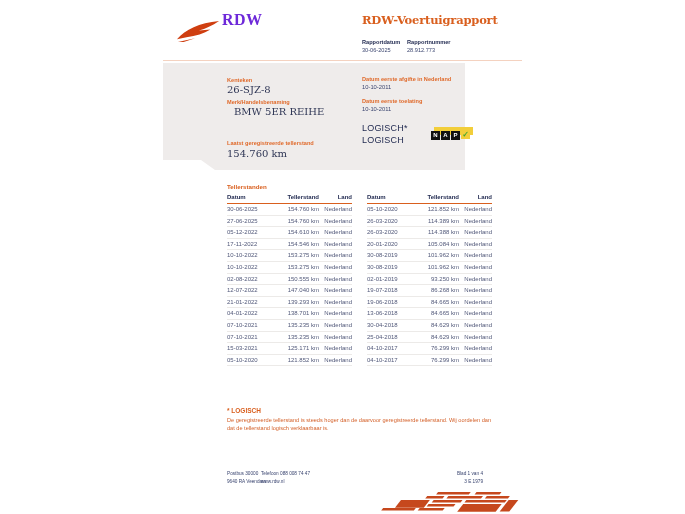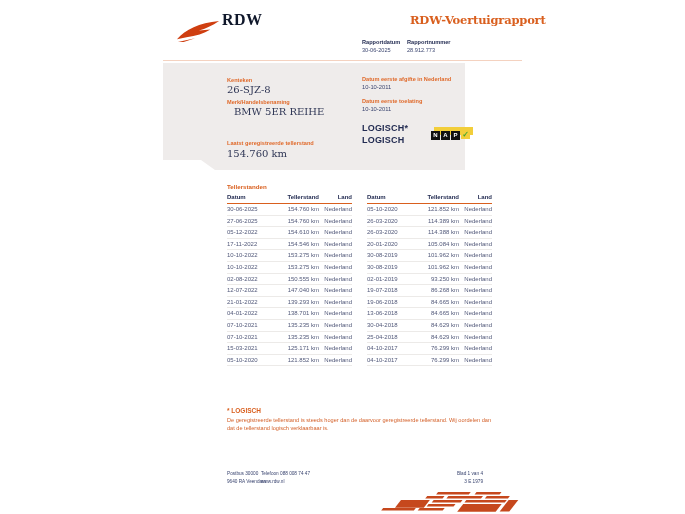--- a/index.html
+++ b/index.html
@@ -15,36 +15,36 @@
     --nap-yellow:#F2CE3A;
     --nap-green:#3FA535;
   }
   html,body{margin:0;padding:0;background:#fff;}
   .page{position:relative;width:685px;height:514px;background:#fff;overflow:hidden;
         font-family:"Liberation Sans",sans-serif;color:var(--navy);}
 
   
   .logo-wing{position:absolute;left:176px;top:19px;width:44px;height:25px;}
   .logo-text{position:absolute;left:222px;top:11px;font-family:"Liberation Serif",serif;
-             font-weight:bold;font-size:16px;letter-spacing:.5px;color:#0f172a;}
+             font-weight:bold;font-size:16px;letter-spacing:.5px;color:#6d28d9;}
   .doc-title{position:absolute;left:362px;top:13px;font-family:"DejaVu Serif",serif;
-             font-weight:bold;font-size:11.5px;letter-spacing:-.2px;color:var(--orange);margin-left:48px;}
+             font-weight:bold;font-size:11.5px;letter-spacing:-.2px;color:var(--orange);}
   .meta-label{position:absolute;top:39px;font-size:5.6px;font-weight:bold;color:var(--navy-dark);}
   .meta-value{position:absolute;top:47px;font-size:5.6px;color:#3C4670;}
   .m1{left:362px}.m2{left:407px}
 
   .hairline{position:absolute;left:163px;top:60px;width:359px;height:1px;background:rgba(217,95,30,.28);}
 
   
   .panel{position:absolute;left:163px;top:63px;width:302px;height:107px;background:var(--panel);
          clip-path:polygon(0 0,359px 0,359px 107px,52px 107px,38px 97px,0 97px);}
   .fld-label{position:absolute;font-size:5.6px;font-weight:bold;color:var(--orange-soft);}
   .fld-big{position:absolute;font-family:"DejaVu Serif",serif;font-size:10px;color:#2F3655;}
   .fld-small{position:absolute;font-size:5.8px;color:#3C4670;}
-  .oordeel{position:absolute;left:199px;top:59px;font-size:9px;font-weight:bold;
+  .oordeel{position:absolute;left:199px;top:59px;font-size:9px;font-weight:normal;
            line-height:12px;color:var(--navy-dark);letter-spacing:.2px;}
 
   .nap{position:absolute;left:268px;top:60px;width:44px;height:15px;}
   .nap-shadow{position:absolute;left:3px;top:4px;width:39px;height:8px;background:var(--nap-yellow);}
   .nap-tile{position:relative;display:inline-block;width:9px;height:9px;margin-right:1px;
             background:#111;color:#fff;font-size:6px;font-weight:bold;text-align:center;line-height:9px;}
   .nap-tile.check{background:var(--nap-yellow);color:var(--nap-green);font-size:8px;}
 
   
   .section-title{position:absolute;left:227px;top:183px;font-size:6.2px;font-weight:bold;color:var(--orange);}

